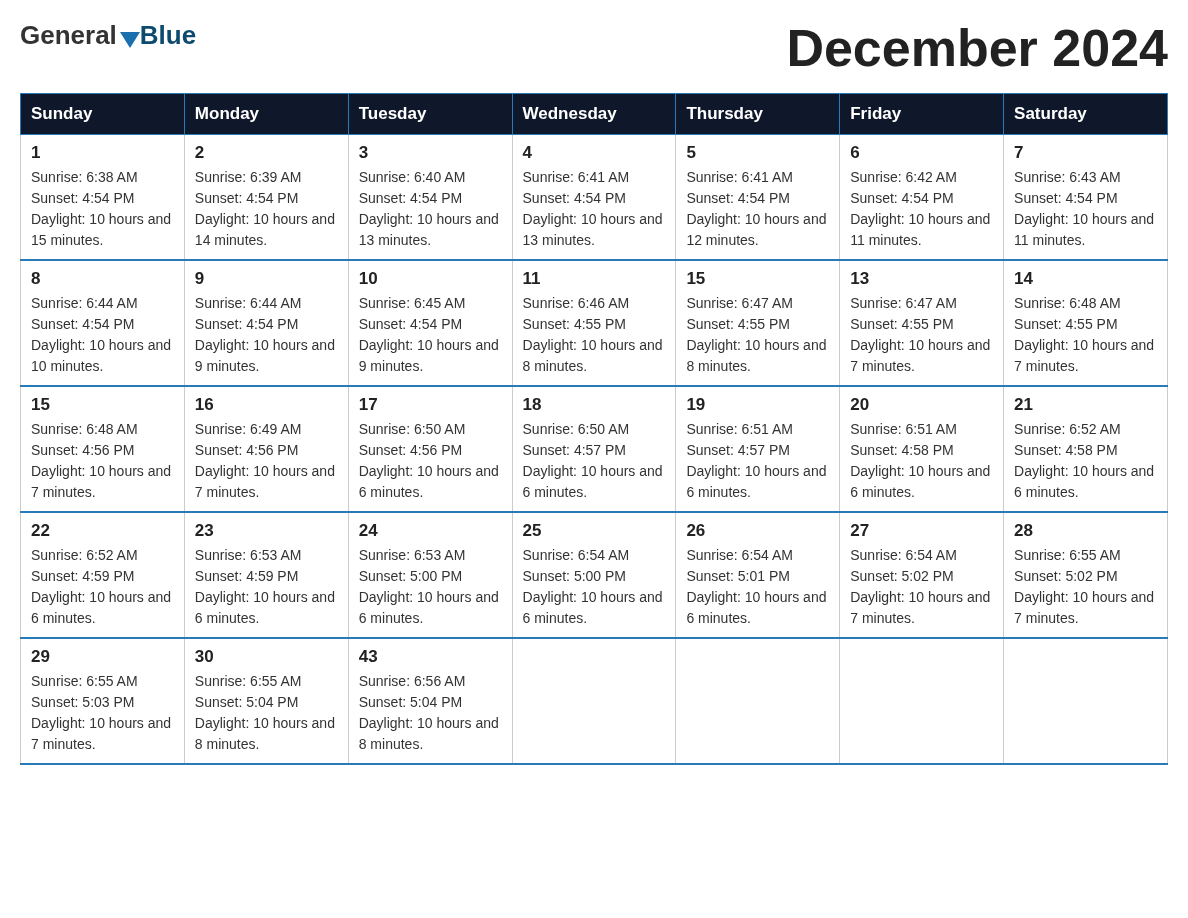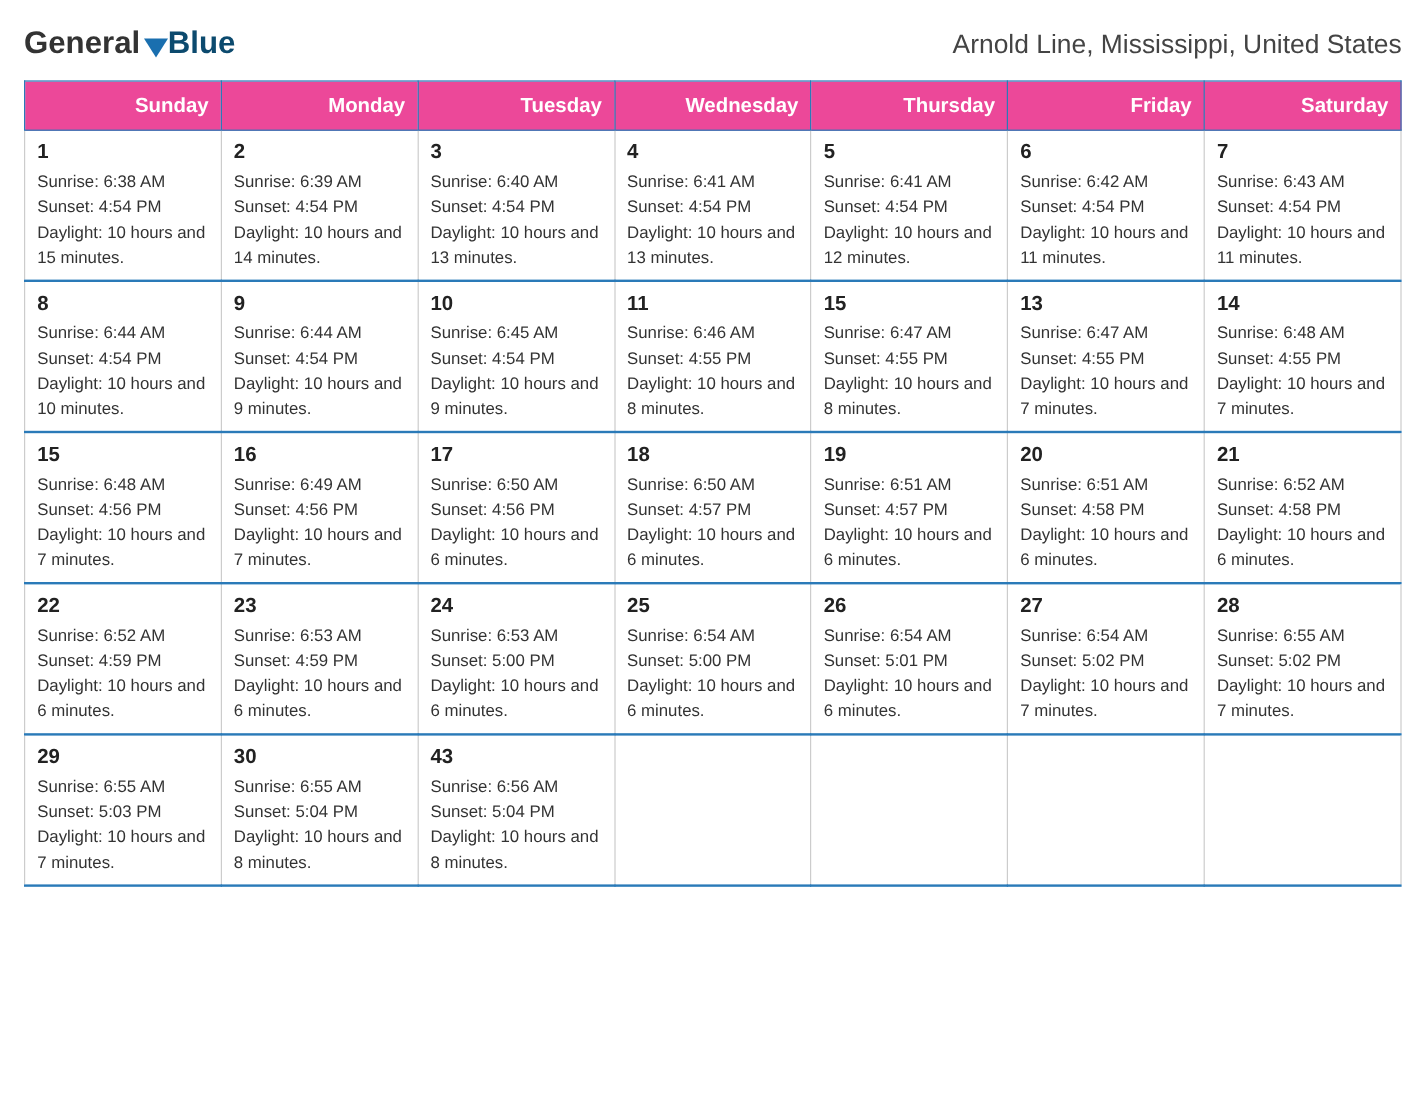--- a/index.html
+++ b/index.html
@@ -33,26 +33,26 @@
     .subtitle {
       font-size: 22px;
       color: #444;
       margin-top: 4px;
     }
     .calendar {
       width: 100%;
       border-collapse: collapse;
     }
     .calendar thead th {
-      background-color: #ec4899;
+      background-color: #0f172a;
       color: #fff;
       font-size: 17px;
       font-weight: bold;
       padding: 10px 10px;
-      text-align: right;
+      text-align: left;
       border: 1px solid #2a7ab8;
     }
     .calendar tbody td {
       vertical-align: top;
       border: 1px solid #ccc;
       padding: 8px 10px;
       width: 14.28%;
       min-height: 100px;
     }
     .day-number {
@@ -95,21 +95,21 @@
   <div class="logo">
     <div class="logo-row">
       <span class="logo-general">General</span>
       <span style="display:inline-block;width:0;height:0;border-left:10px solid transparent;border-right:10px solid transparent;border-top:16px solid #1a6faf;margin-left:3px;position:relative;top:4px;"></span>
     </div>
     <div>
       <span class="logo-blue-text">Blue</span>
     </div>
   </div>
   <div class="title-area">
-    <div class="subtitle">Arnold Line, Mississippi, United States</div>
+    <div class="main-title">December 2024</div>
   </div>
 </div>
 
 <table class="calendar">
   <thead>
     <tr>
     <th>Sunday</th>
         <th>Monday</th>
         <th>Tuesday</th>
         <th>Wednesday</th>

